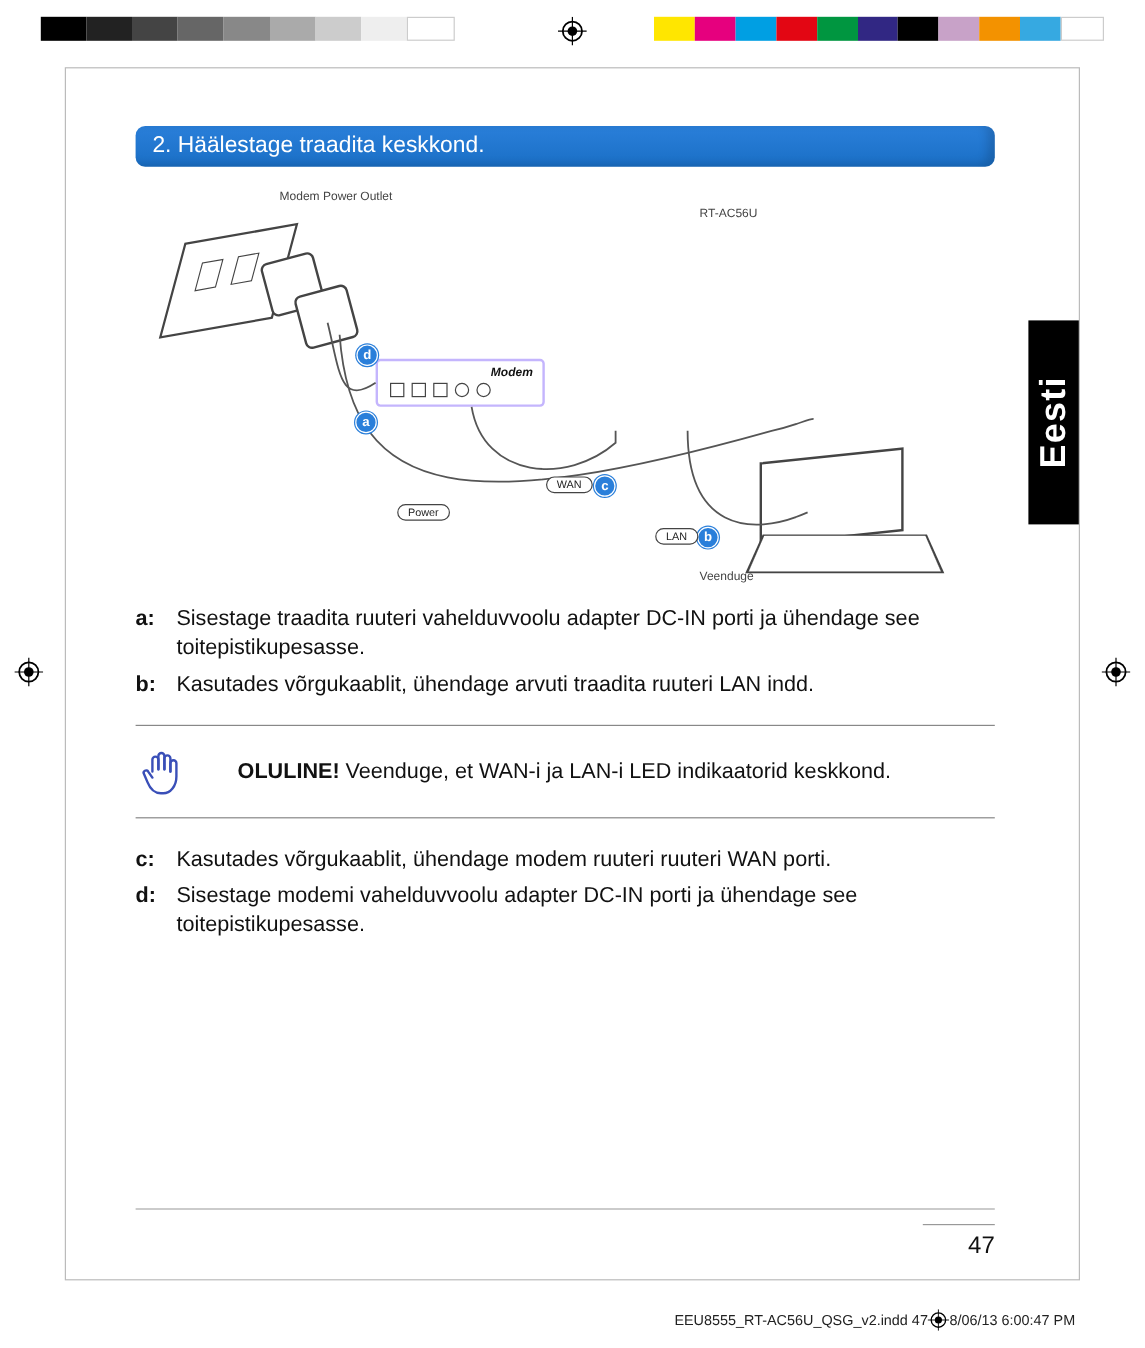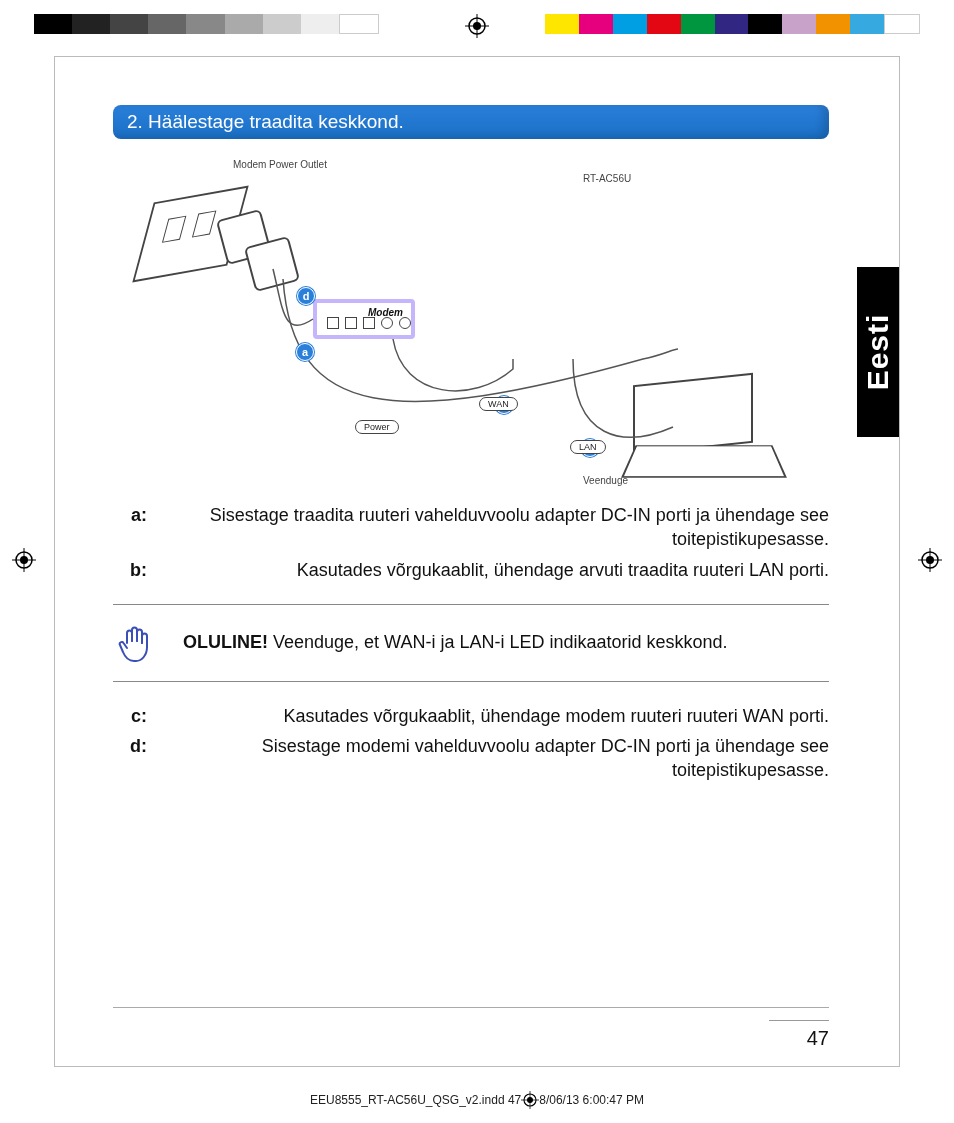--- a/index.html
+++ b/index.html
@@ -61,21 +61,20 @@
     letter-spacing: 1px;
     white-space: nowrap;
   }
 
   .content {
     position: absolute;
     left: 58px;
     right: 70px;
     top: 48px;
     bottom: 48px;
-    text-align: right;
   }
 
   .heading-bar {
     background: #1976d2;
     background: linear-gradient(#2a7fda,#1a6fc5);
     color: #fff;
     border-radius: 8px;
     height: 34px;
     display: flex;
     align-items: center;
@@ -111,21 +110,20 @@
     box-shadow: 0 0 0 1px #2a7fda;
   }
   .pill {
     position: absolute;
     font-size: 9px;
     border: 1px solid #444;
     border-radius: 9px;
     padding: 1px 8px;
     background: #fff;
     color: #222;
-    margin-left: 24px;
   }
   .dev-outlet {
     position: absolute;
     left: 10px; top: 35px;
     width: 95px; height: 80px;
     transform: skew(-15deg,-10deg);
   }
   .dev-outlet .plate {
     width: 100%; height: 100%;
     border: 2px solid #444;
@@ -139,22 +137,22 @@
     width:46px;height:46px;border:2px solid #444;border-radius:6px;background:#fff;
     transform: rotate(-15deg);
   }
   .adapter2 {
     position:absolute; left:116px; top:82px;
     width:46px;height:46px;border:2px solid #444;border-radius:6px;background:#fff;
     transform: rotate(-15deg);
   }
   .modem {
     position:absolute; left:180px; top:140px;
-    width:102px; height:40px;
-    border:4px solid #c4b5fd; border-radius:4px; background:#fff;
+    width:141px; height:40px;
+    border:2px solid #c4b5fd; border-radius:4px; background:#fff;
   }
   .modem .ports { position:absolute; bottom:6px; left:10px; display:flex; gap:6px;}
   .modem .ports div { width:12px;height:12px;border:1.5px solid #444;}
   .modem .lbl { position:absolute; right:8px; top:4px; font-size:10px; font-style:italic; font-weight:700;}
   .router {
     position:absolute; left:330px; top:30px;
     width:260px; height:170px;
     border:2px solid #444; border-radius:6px; background:#fff;
   }
   .router .grill1,.router .grill2 {
@@ -215,21 +213,21 @@
     border-bottom: 1px solid #888;
     padding: 16px 8px 16px 0;
     display: flex;
     align-items: center;
     gap: 26px;
   }
   .hand-icon {
     width: 44px; height: 44px; flex-shrink: 0;
   }
   .note-text { font-size: 18px; }
-  .note-text b { font-weight: 700; }
+  .note-text b { font-weight: 700; margin-left: 15px; }
 
   .page-num {
     position: absolute;
     right: 70px;
     bottom: 16px;
     font-size: 20px;
     border-top: 1px solid #999;
     padding-top: 6px;
     width: 60px;
     text-align: right;
@@ -239,21 +237,21 @@
     left:58px; right:70px;
     bottom: 58px;
     height:1px;
     background:#aaa;
   }
 
   .footer {
     position: absolute;
     left: 58px; right: 58px; bottom: 14px;
     display: flex;
-    justify-content: center;
+    justify-content: flex-end;
     font-size: 12px;
     color: #222;
     align-items:center;
   }
 </style>
 </head>
 <body>
 
 <div class="colorbar">
   <div class="grays">
@@ -368,21 +366,21 @@
       <div class="pill" style="left:198px;top:261px">Power</div>
     </div>
 
     <div class="steps">
       <div class="step-row">
         <div class="step-key">a:</div>
         <div class="step-text">Sisestage traadita ruuteri vahelduvvoolu adapter DC-IN porti ja ühendage see toitepistikupesasse.</div>
       </div>
       <div class="step-row">
         <div class="step-key">b:</div>
-        <div class="step-text">Kasutades võrgukaablit, ühendage arvuti traadita ruuteri LAN porti.</div>
+        <div class="step-text">Kasutades võrgukaablit, ühendage arvuti traadita ruuteri LAN indd.</div>
       </div>
     </div>
 
     <div class="note-box">
       <div class="hand-icon">
         <svg viewBox="0 0 44 44">
           <g fill="none" stroke="#3a4fb8" stroke-width="2" stroke-linecap="round" stroke-linejoin="round">
             <path d="M14 22 V12 a2.5 2.5 0 0 1 5 0 V20"></path>
             <path d="M19 20 V9 a2.5 2.5 0 0 1 5 0 V20"></path>
             <path d="M24 20 V11 a2.5 2.5 0 0 1 5 0 V22"></path>

